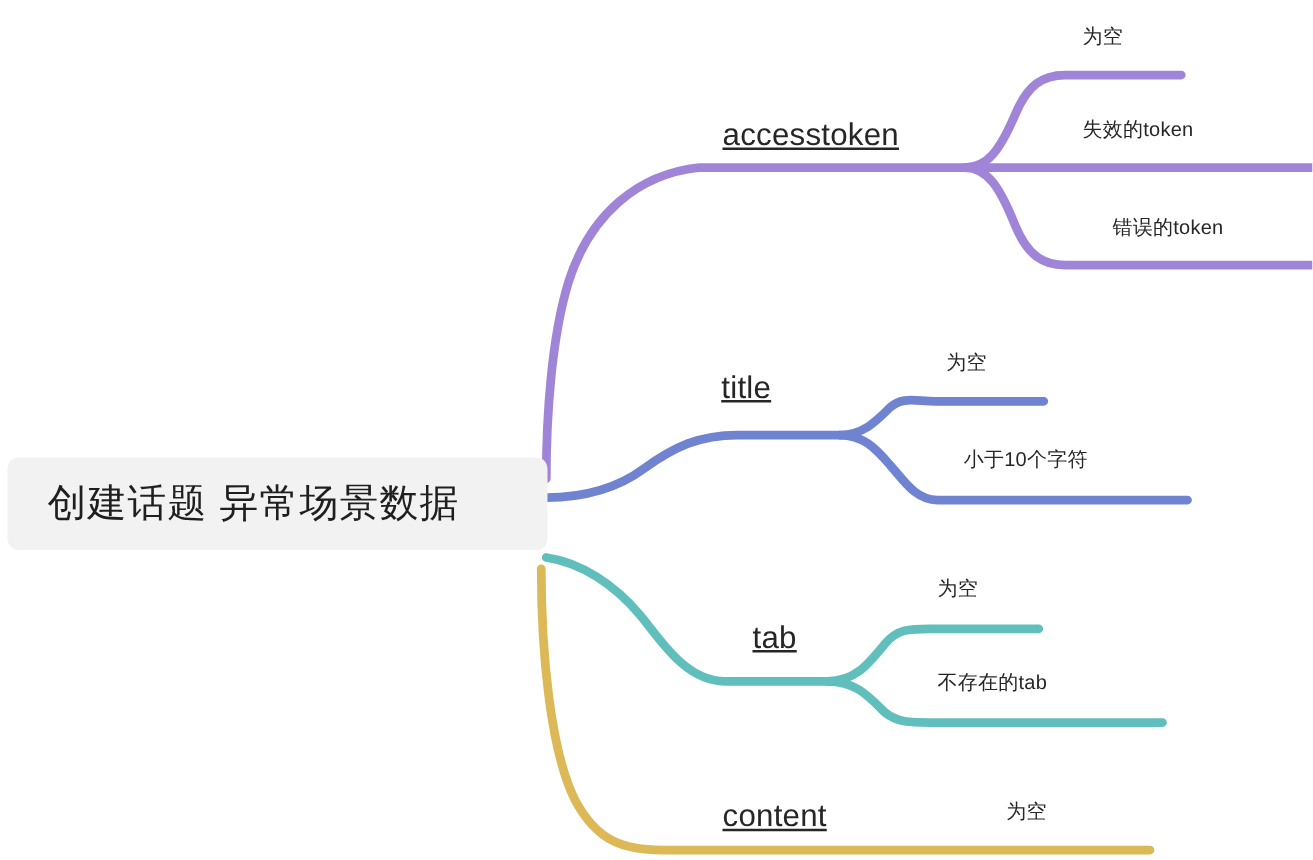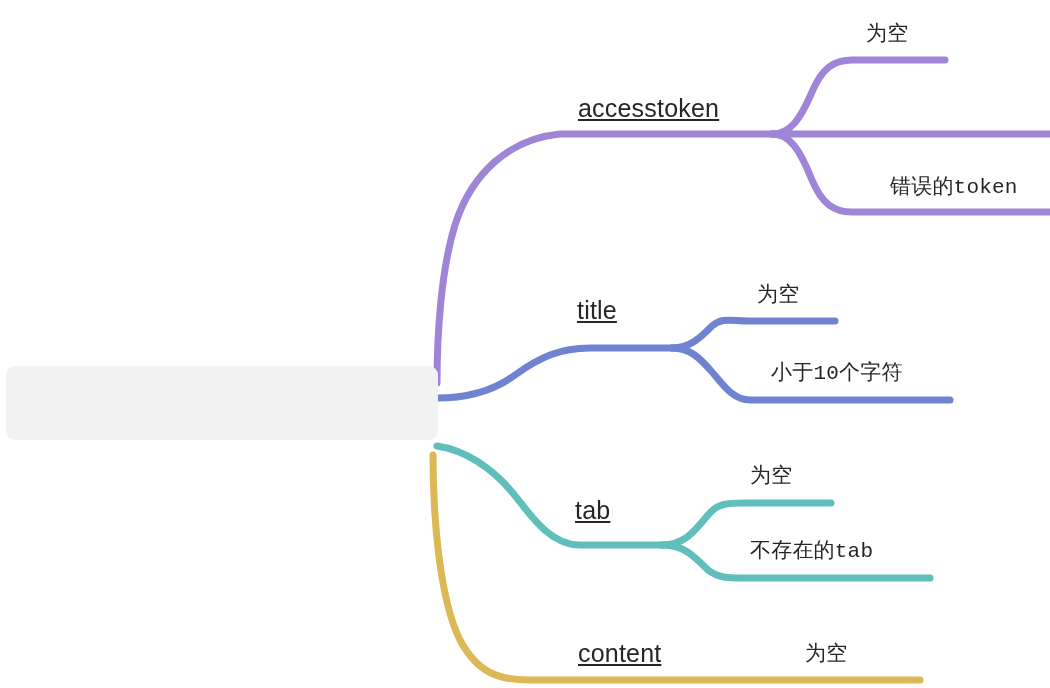--- a/index.html
+++ b/index.html
@@ -48,21 +48,21 @@
   }
   .root-label {
     position: absolute;
     left: 38px;
     top: 382px;
     font-size: 31px;
     color: #1f1f1f;
     letter-spacing: 1px;
   }
   .lvl2 { font-size: 25px; text-decoration: underline; }
-  .lvl3 { font-size: 21px; font-family: Liberation Mono, monospace; }
+  .lvl3 { font-size: 16px; }
 </style>
 </head>
 <body>
 
 <div id="mindmap" style="background: rgb(255, 255, 255);">
 
   <svg id="branch-layer" viewBox="0 0 1050 688">
 
     <path class="branch-path" d="M 437 383 C 437 335 441 270 455 225 C 472 172 510 139 560 134 L 772 134" stroke="#a084d8" stroke-width="7"></path>
 
@@ -82,29 +82,31 @@
 
     <path class="branch-path" d="M 662 545 C 684 545 694 532 708 515 C 718 503 728 503 744 503 L 831 503" stroke="#60bfbc" stroke-width="7"></path>
 
     <path class="branch-path" d="M 662 545 C 684 545 694 556 708 570 C 718 578 728 578 744 578 L 930 578" stroke="#60bfbc" stroke-width="7"></path>
 
     <path class="branch-path" d="M 433 455 C 433 520 440 600 460 640 C 478 674 500 680 530 680 L 920 680" stroke="#ddb857" stroke-width="7"></path>
 
   </svg>
 
   <div class="root-node" style="background: rgb(242, 242, 242);"></div>
+  <div class="node-label root-label">创建话题 异常场景数据</div>
 
   <div class="node-label lvl2" style="left:578px; top:94px;">accesstoken</div>
   <div class="node-label lvl3" style="left:866px; top:19px;">为空</div>
+  <div class="node-label lvl3" style="left:866px; top:94px;">失效的token</div>
   <div class="node-label lvl3" style="left:866px; top:172px;margin-left:24px;">错误的token</div>
 
   <div class="node-label lvl2" style="left:577px; top:296px;">title</div>
   <div class="node-label lvl3" style="left:757px; top:280px;">为空</div>
   <div class="node-label lvl3" style="left:757px; top:358px;margin-left:14px;">小于10个字符</div>
 
-  <div class="node-label lvl2" style="left:575px; top:496px;">tab</div>
+  <div class="node-label lvl2" style="left:602px; top:496px;">tab</div>
   <div class="node-label lvl3" style="left:750px; top:461px;">为空</div>
   <div class="node-label lvl3" style="left:750px; top:536px;">不存在的tab</div>
 
   <div class="node-label lvl2" style="left:578px; top:639px;">content</div>
   <div class="node-label lvl3" style="left:805px; top:639px;">为空</div>
 
 </div>
 
 </body></html>

